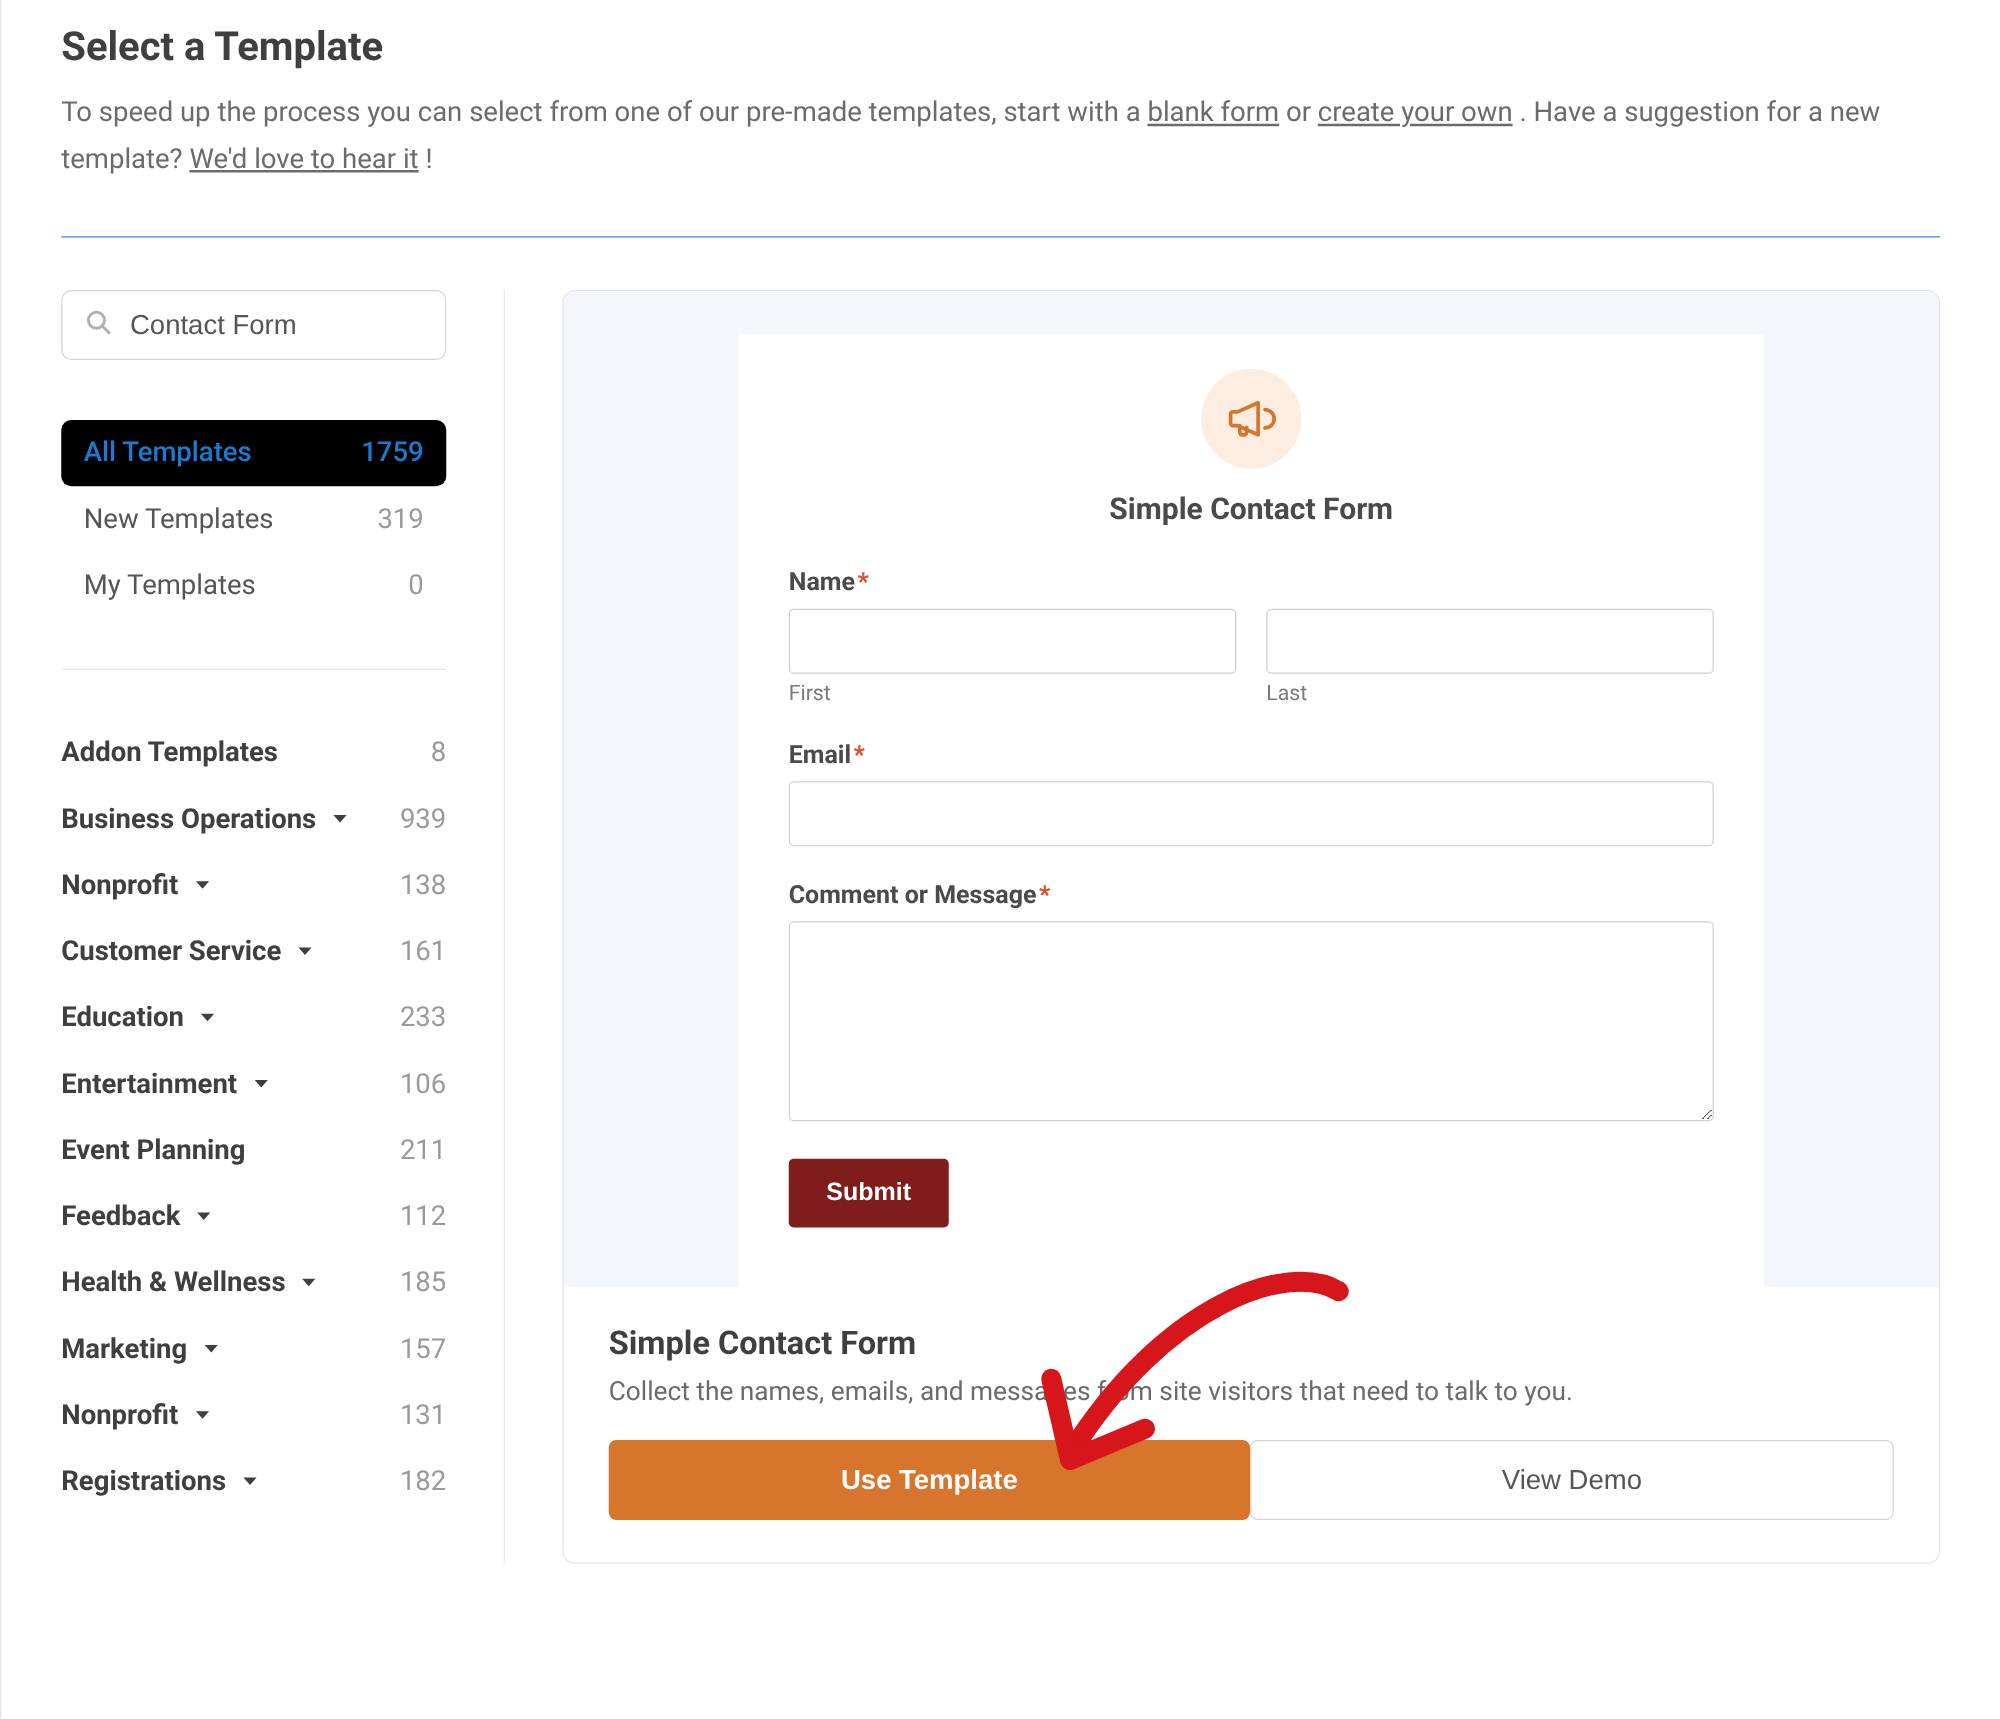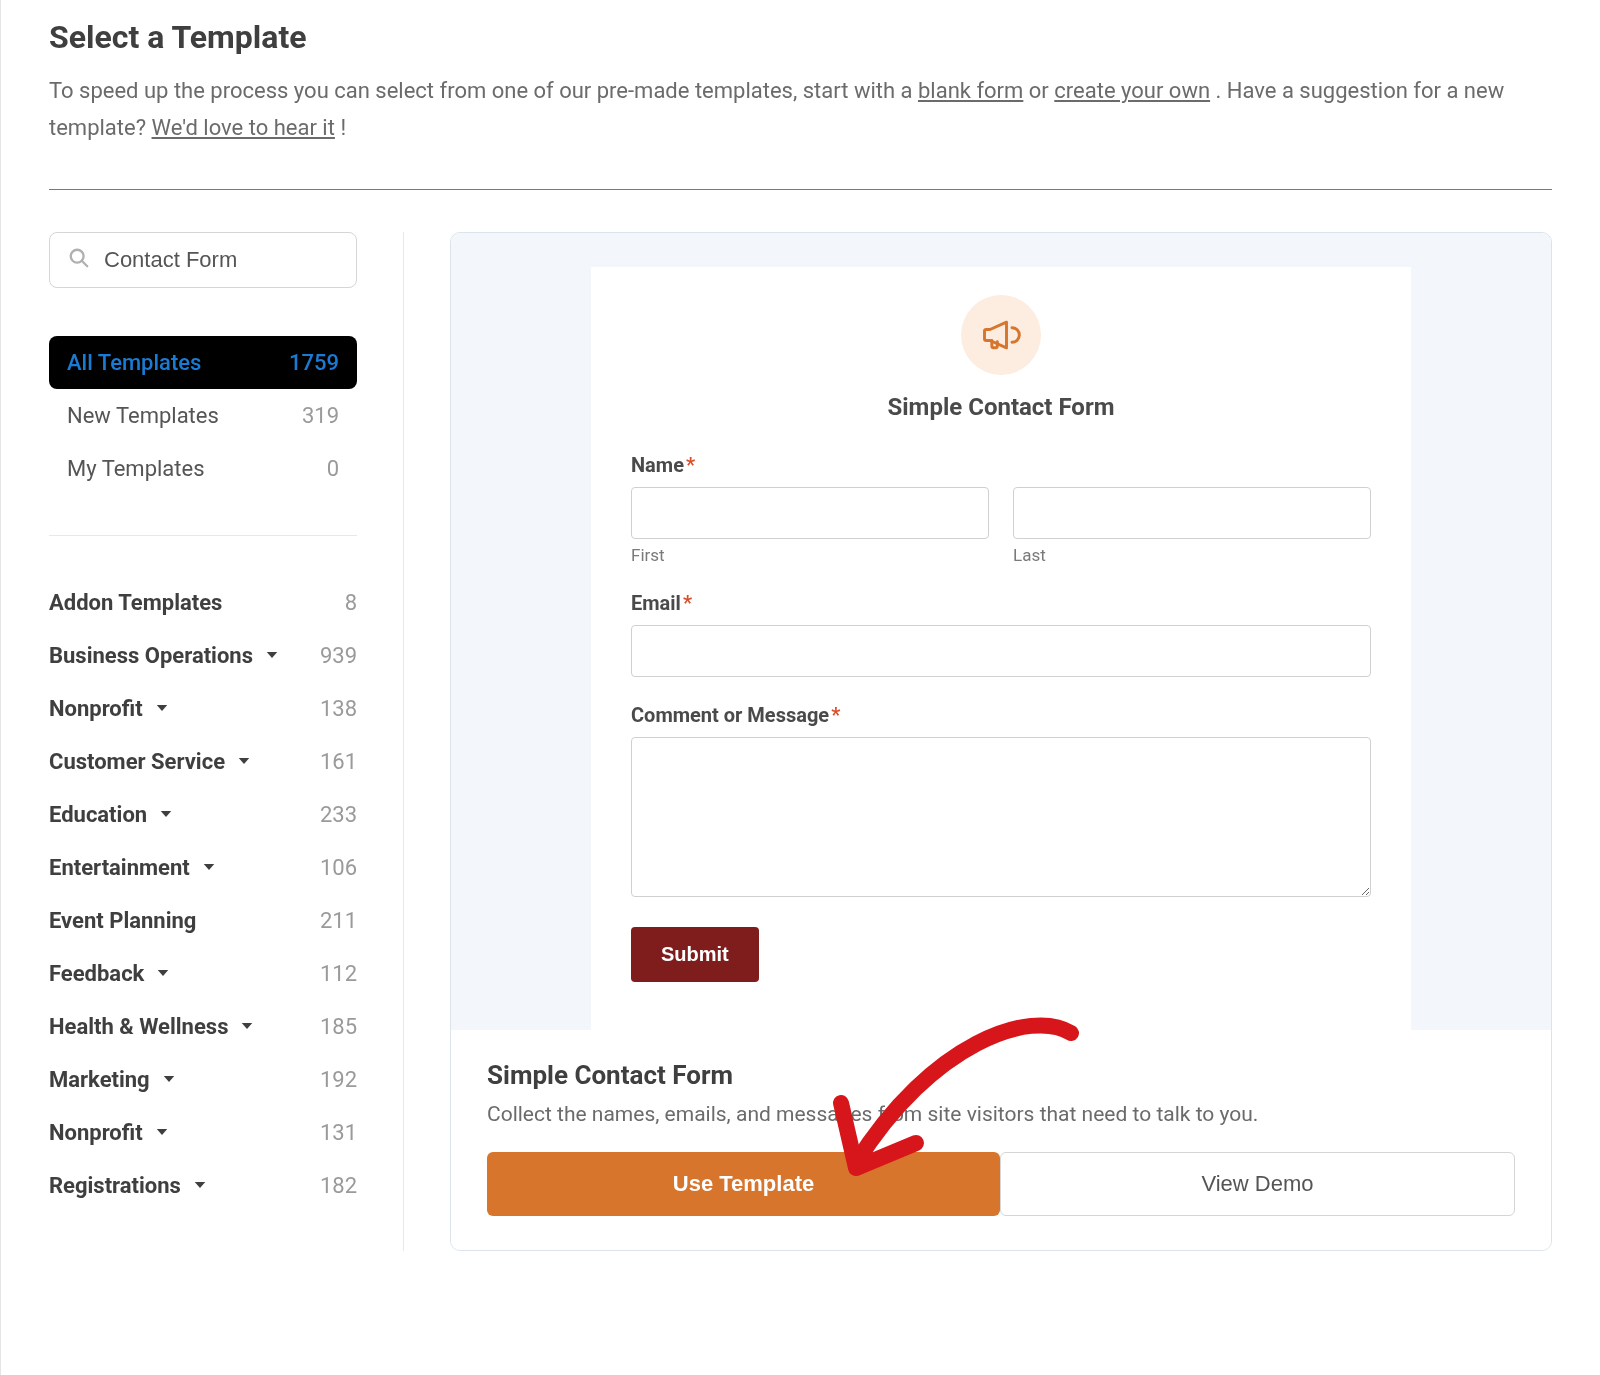--- a/index.html
+++ b/index.html
@@ -333,21 +333,21 @@
           </li>
           <li class="cat-row">
             <span class="cat-left">
               <span class="cat-label">Marketing</span>
               <span class="chev">
                 <svg width="18" height="18" viewBox="0 0 24 24" fill="#3f3f3f">
                   <path d="M5 8l7 8 7-8z"></path>
                 </svg>
               </span>
             </span>
-            <span class="count">192</span>
+            <span class="count">157</span>
           </li>
           <li class="cat-row">
             <span class="cat-left">
               <span class="cat-label">Nonprofit</span>
               <span class="chev">
                 <svg width="18" height="18" viewBox="0 0 24 24" fill="#3f3f3f">
                   <path d="M5 8l7 8 7-8z"></path>
                 </svg>
               </span>
             </span>

